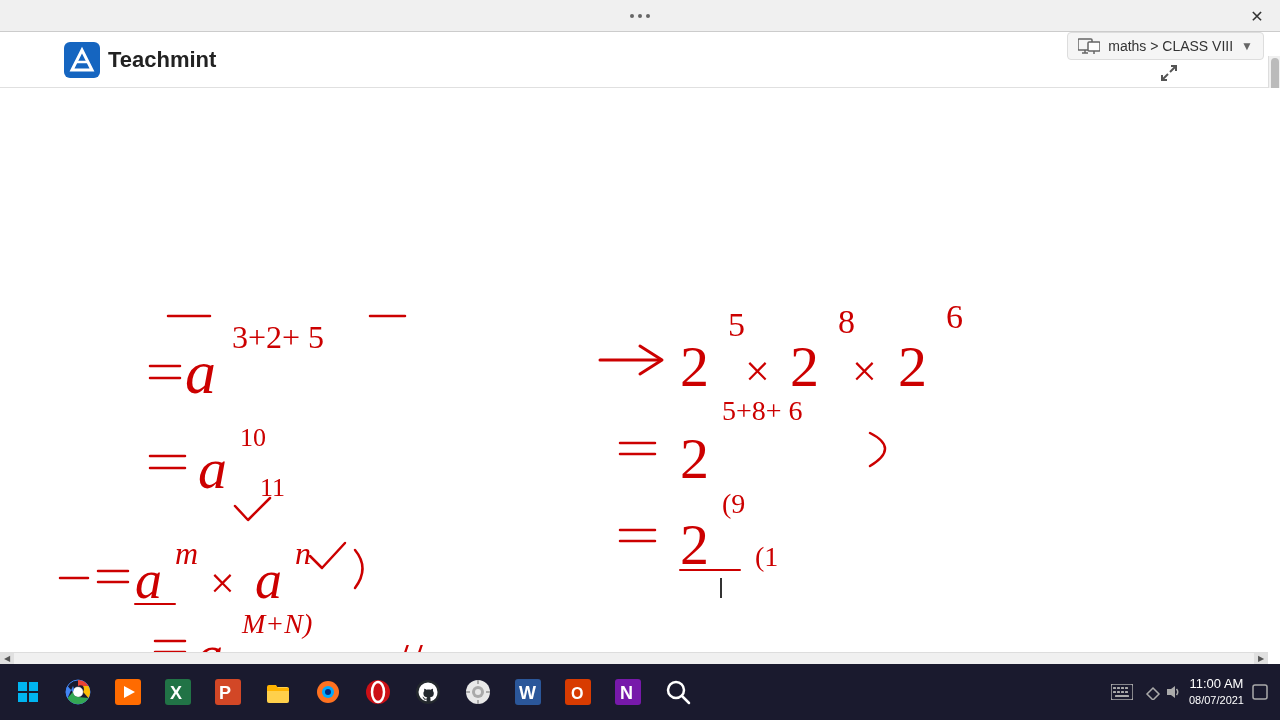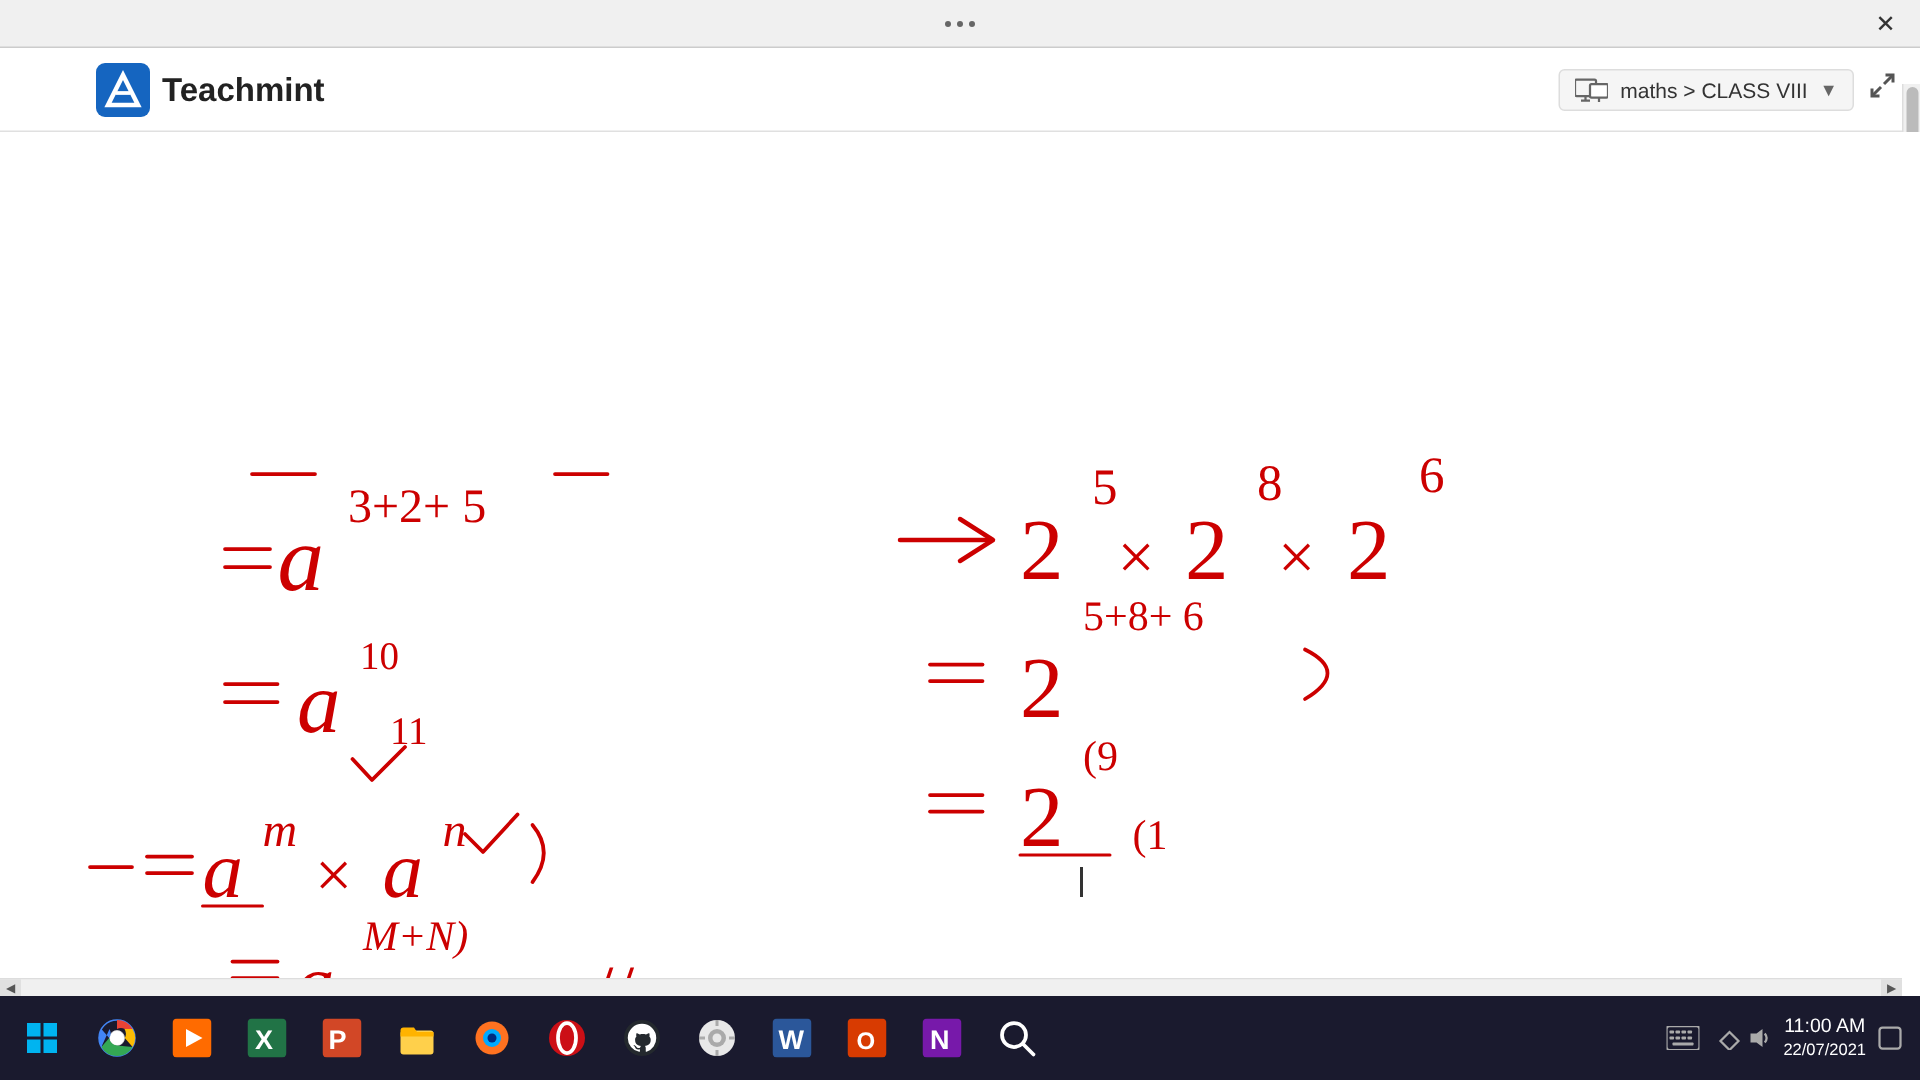--- a/index.html
+++ b/index.html
@@ -178,21 +178,21 @@
 <div id="header">
   <div id="logo">
 
     <svg width="36" height="36" viewBox="0 0 36 36">
       <rect x="0" y="0" width="36" height="36" rx="6" fill="#1565C0"></rect>
       <polygon points="8,28 18,8 28,28" fill="none" stroke="white" stroke-width="3"></polygon>
       <line x1="13" y1="20" x2="23" y2="20" stroke="white" stroke-width="2.5"></line>
     </svg>
     <span class="logo-text">Teachmint</span>
   </div>
-  <div style="display:flex;align-items:center;gap:4px;">
+  <div style="display:flex;align-items:center;gap:4px;flex-direction:column;">
     <div id="breadcrumb-area">
 
       <svg width="22" height="18" viewBox="0 0 22 18">
         <rect x="0" y="2" width="14" height="11" rx="1" fill="none" stroke="#666" stroke-width="1.5"></rect>
         <line x1="7" y1="13" x2="7" y2="16" stroke="#666" stroke-width="1.5"></line>
         <line x1="4" y1="16" x2="10" y2="16" stroke="#666" stroke-width="1.5"></line>
         <rect x="10" y="5" width="12" height="9" rx="1" fill="#fff" stroke="#666" stroke-width="1.5"></rect>
         <line x1="16" y1="14" x2="16" y2="17" stroke="#666" stroke-width="1.5"></line>
       </svg>
       <span class="breadcrumb-text">maths &gt; CLASS VIII</span>
@@ -445,19 +445,19 @@
       <svg width="16" height="16" viewBox="0 0 16 16">
         <path d="M8 4 L14 10 L8 16 L2 10 Z" fill="none" stroke="#aaa" stroke-width="1.5"></path>
       </svg>
       <svg width="16" height="16" viewBox="0 0 16 16">
         <polygon points="2,5 6,5 10,2 10,14 6,11 2,11" fill="#aaa"></polygon>
         <path d="M11.5 5 Q14 8 11.5 11" fill="none" stroke="#aaa" stroke-width="1.5"></path>
       </svg>
     </div>
     <div id="clock">
       <div class="time">11:00 AM</div>
-      <div class="date">22/07/2021</div>
+      <div class="date">08/07/2021</div>
     </div>
     <svg width="16" height="16" viewBox="0 0 16 16">
       <rect x="1" y="1" width="14" height="14" rx="2" fill="none" stroke="#aaa" stroke-width="1.5"></rect>
     </svg>
   </div>
 </div>
 
 </body></html>

